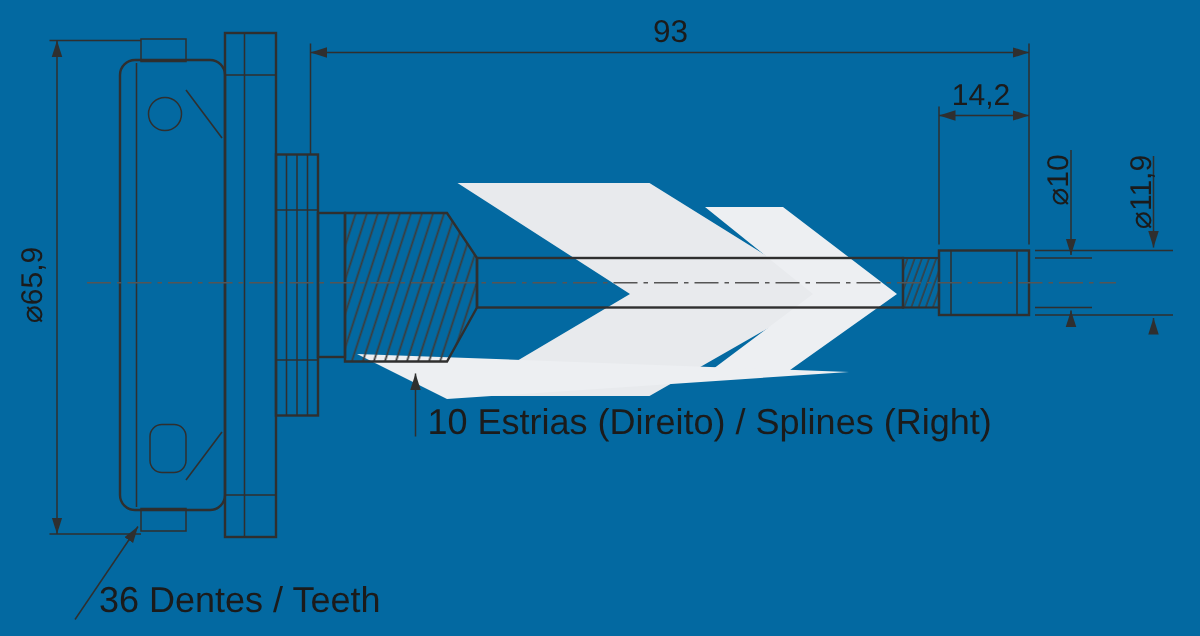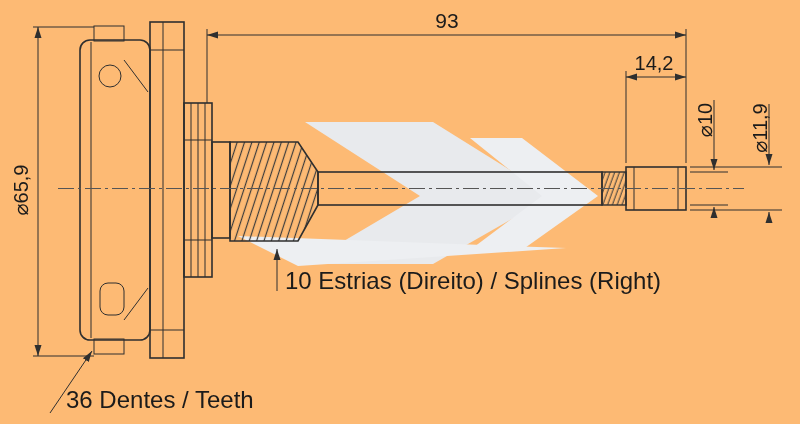--- a/index.html
+++ b/index.html
@@ -1,19 +1,19 @@
 <!DOCTYPE html>
 <html><head>
 <meta charset="utf-8">
 <style>
   html,body{margin:0;padding:0;background:#ffffff;}
   .page{
     position:relative;
     width:800px;height:424px;
-    background:#fdba74;
+    background:#0369a1;
     overflow:hidden;
     font-family:"Liberation Sans","DejaVu Sans",sans-serif;
   }
   svg text{
     font-family:"Liberation Sans","DejaVu Sans",sans-serif;
     fill:#1b1b1b;
   }
   .dim-text{font-size:20px;}
   .dim-text-main{font-size:21px;}
   .label-text{font-size:24px;}

